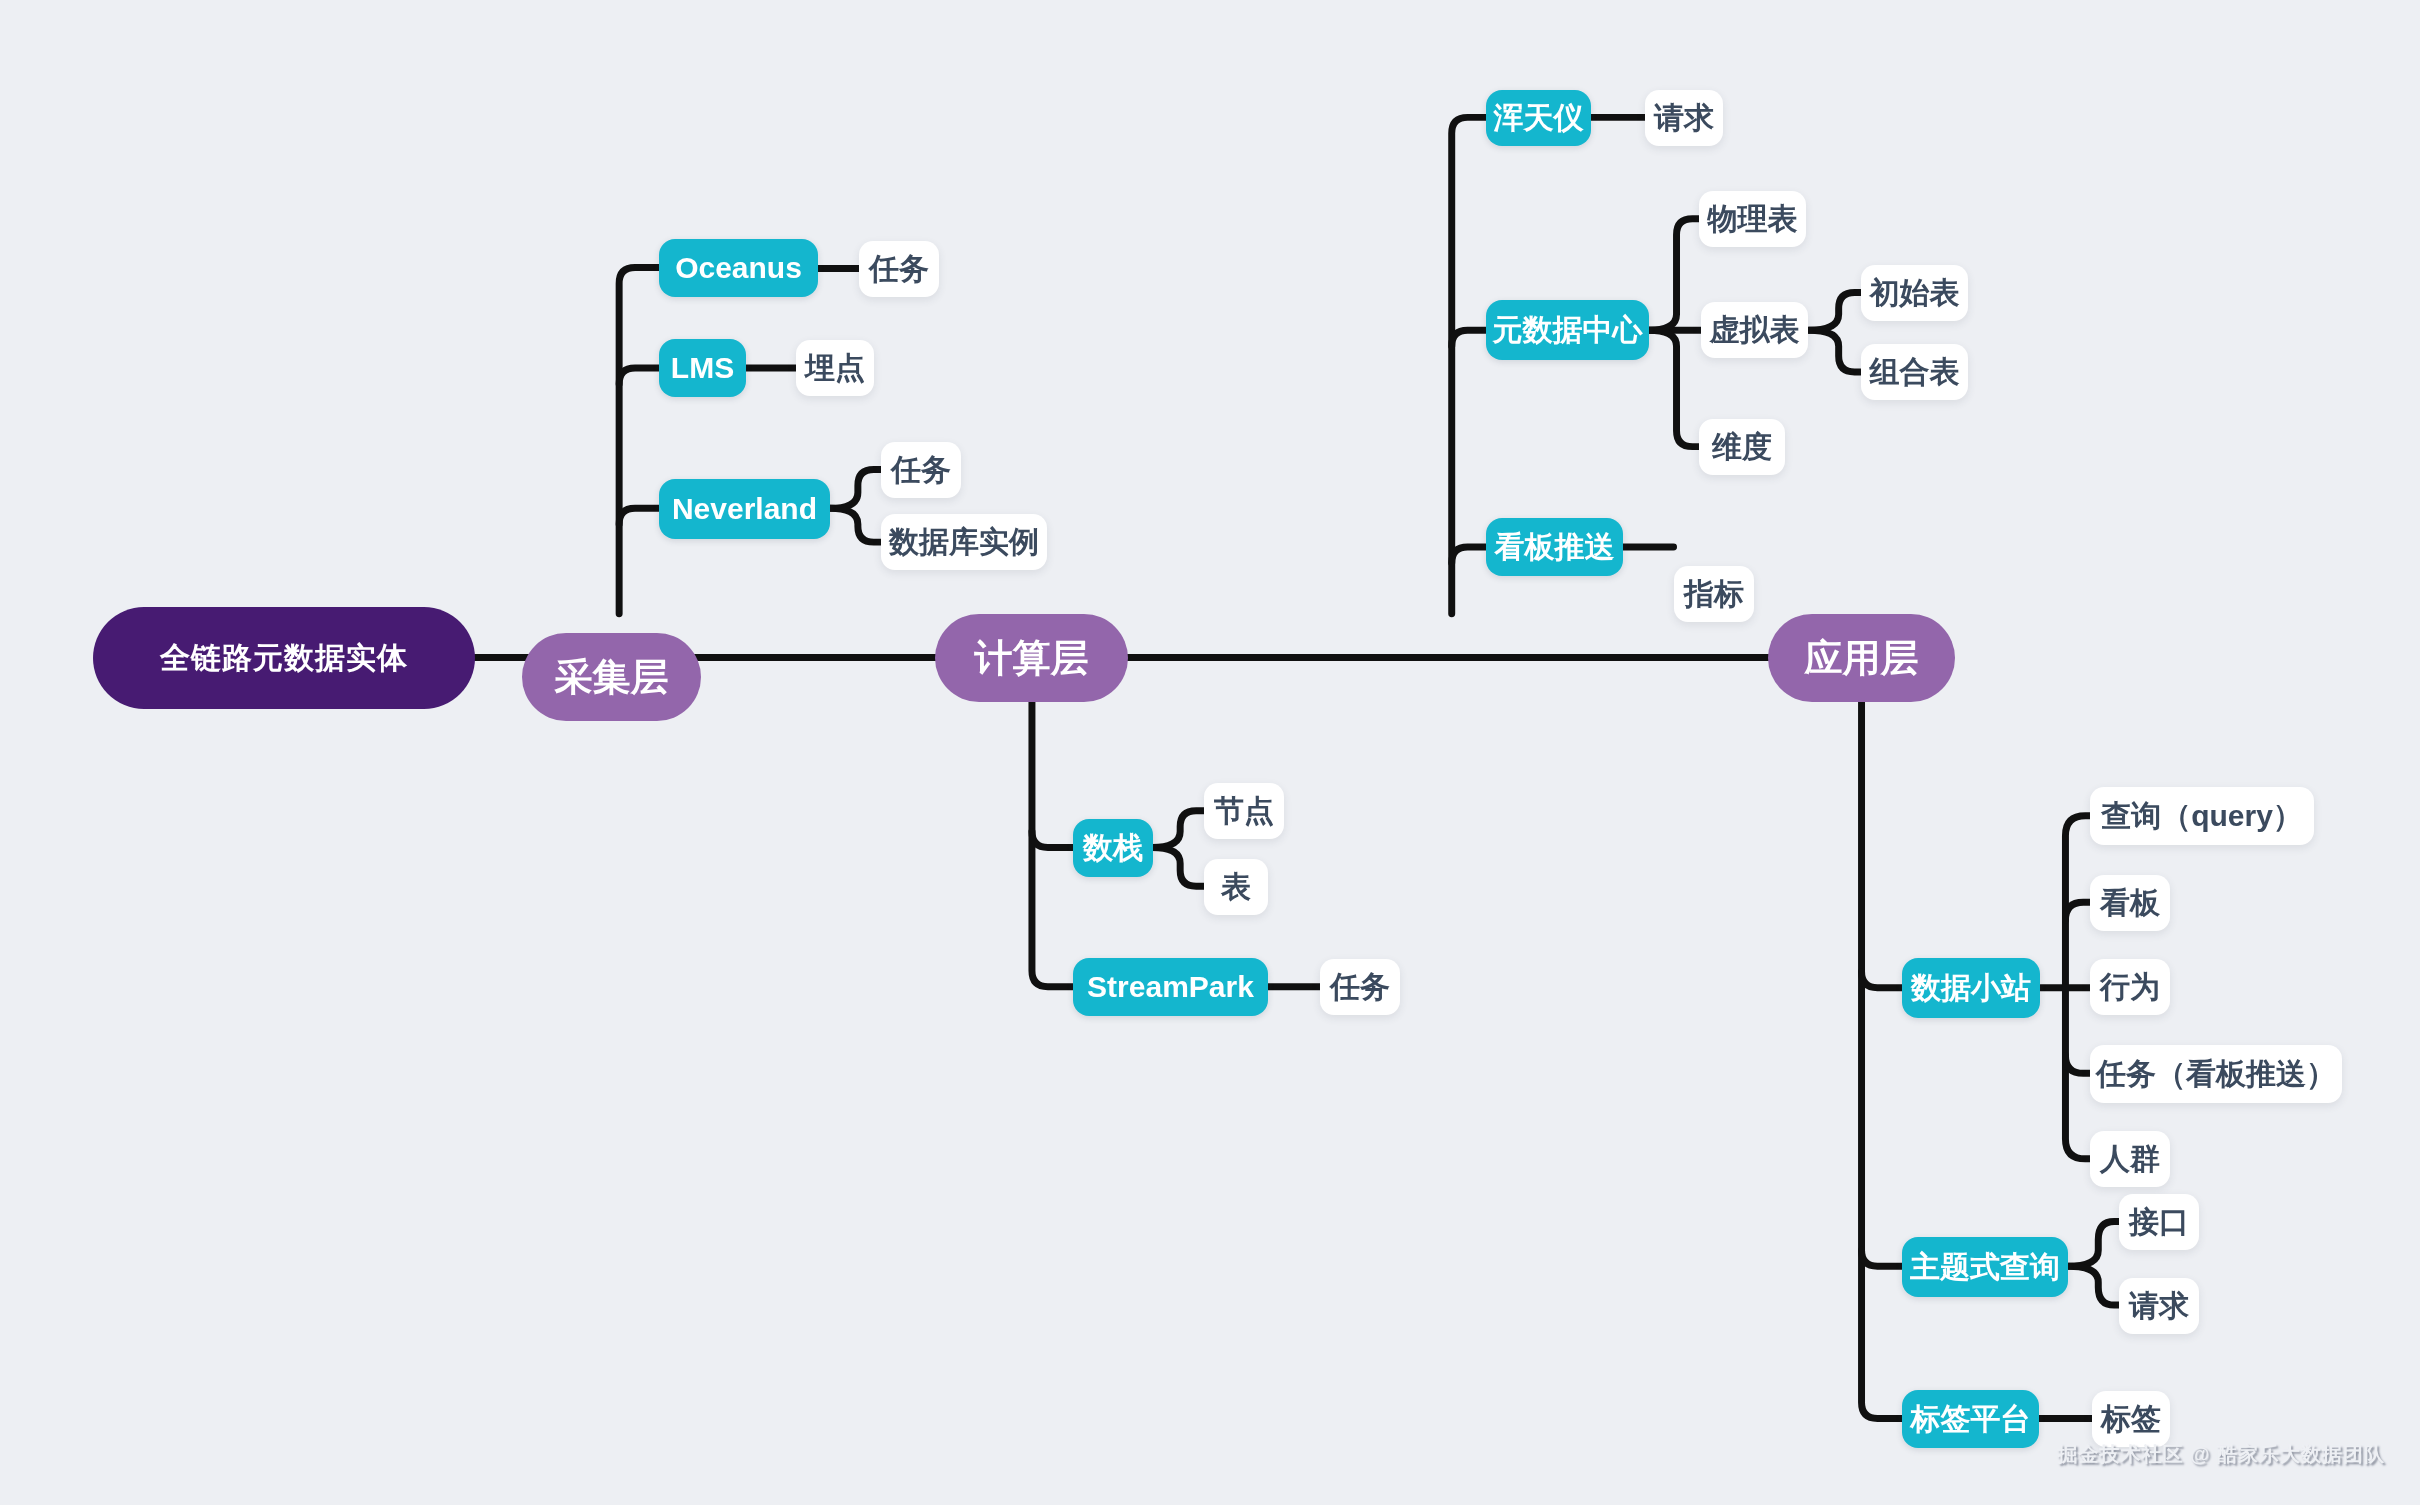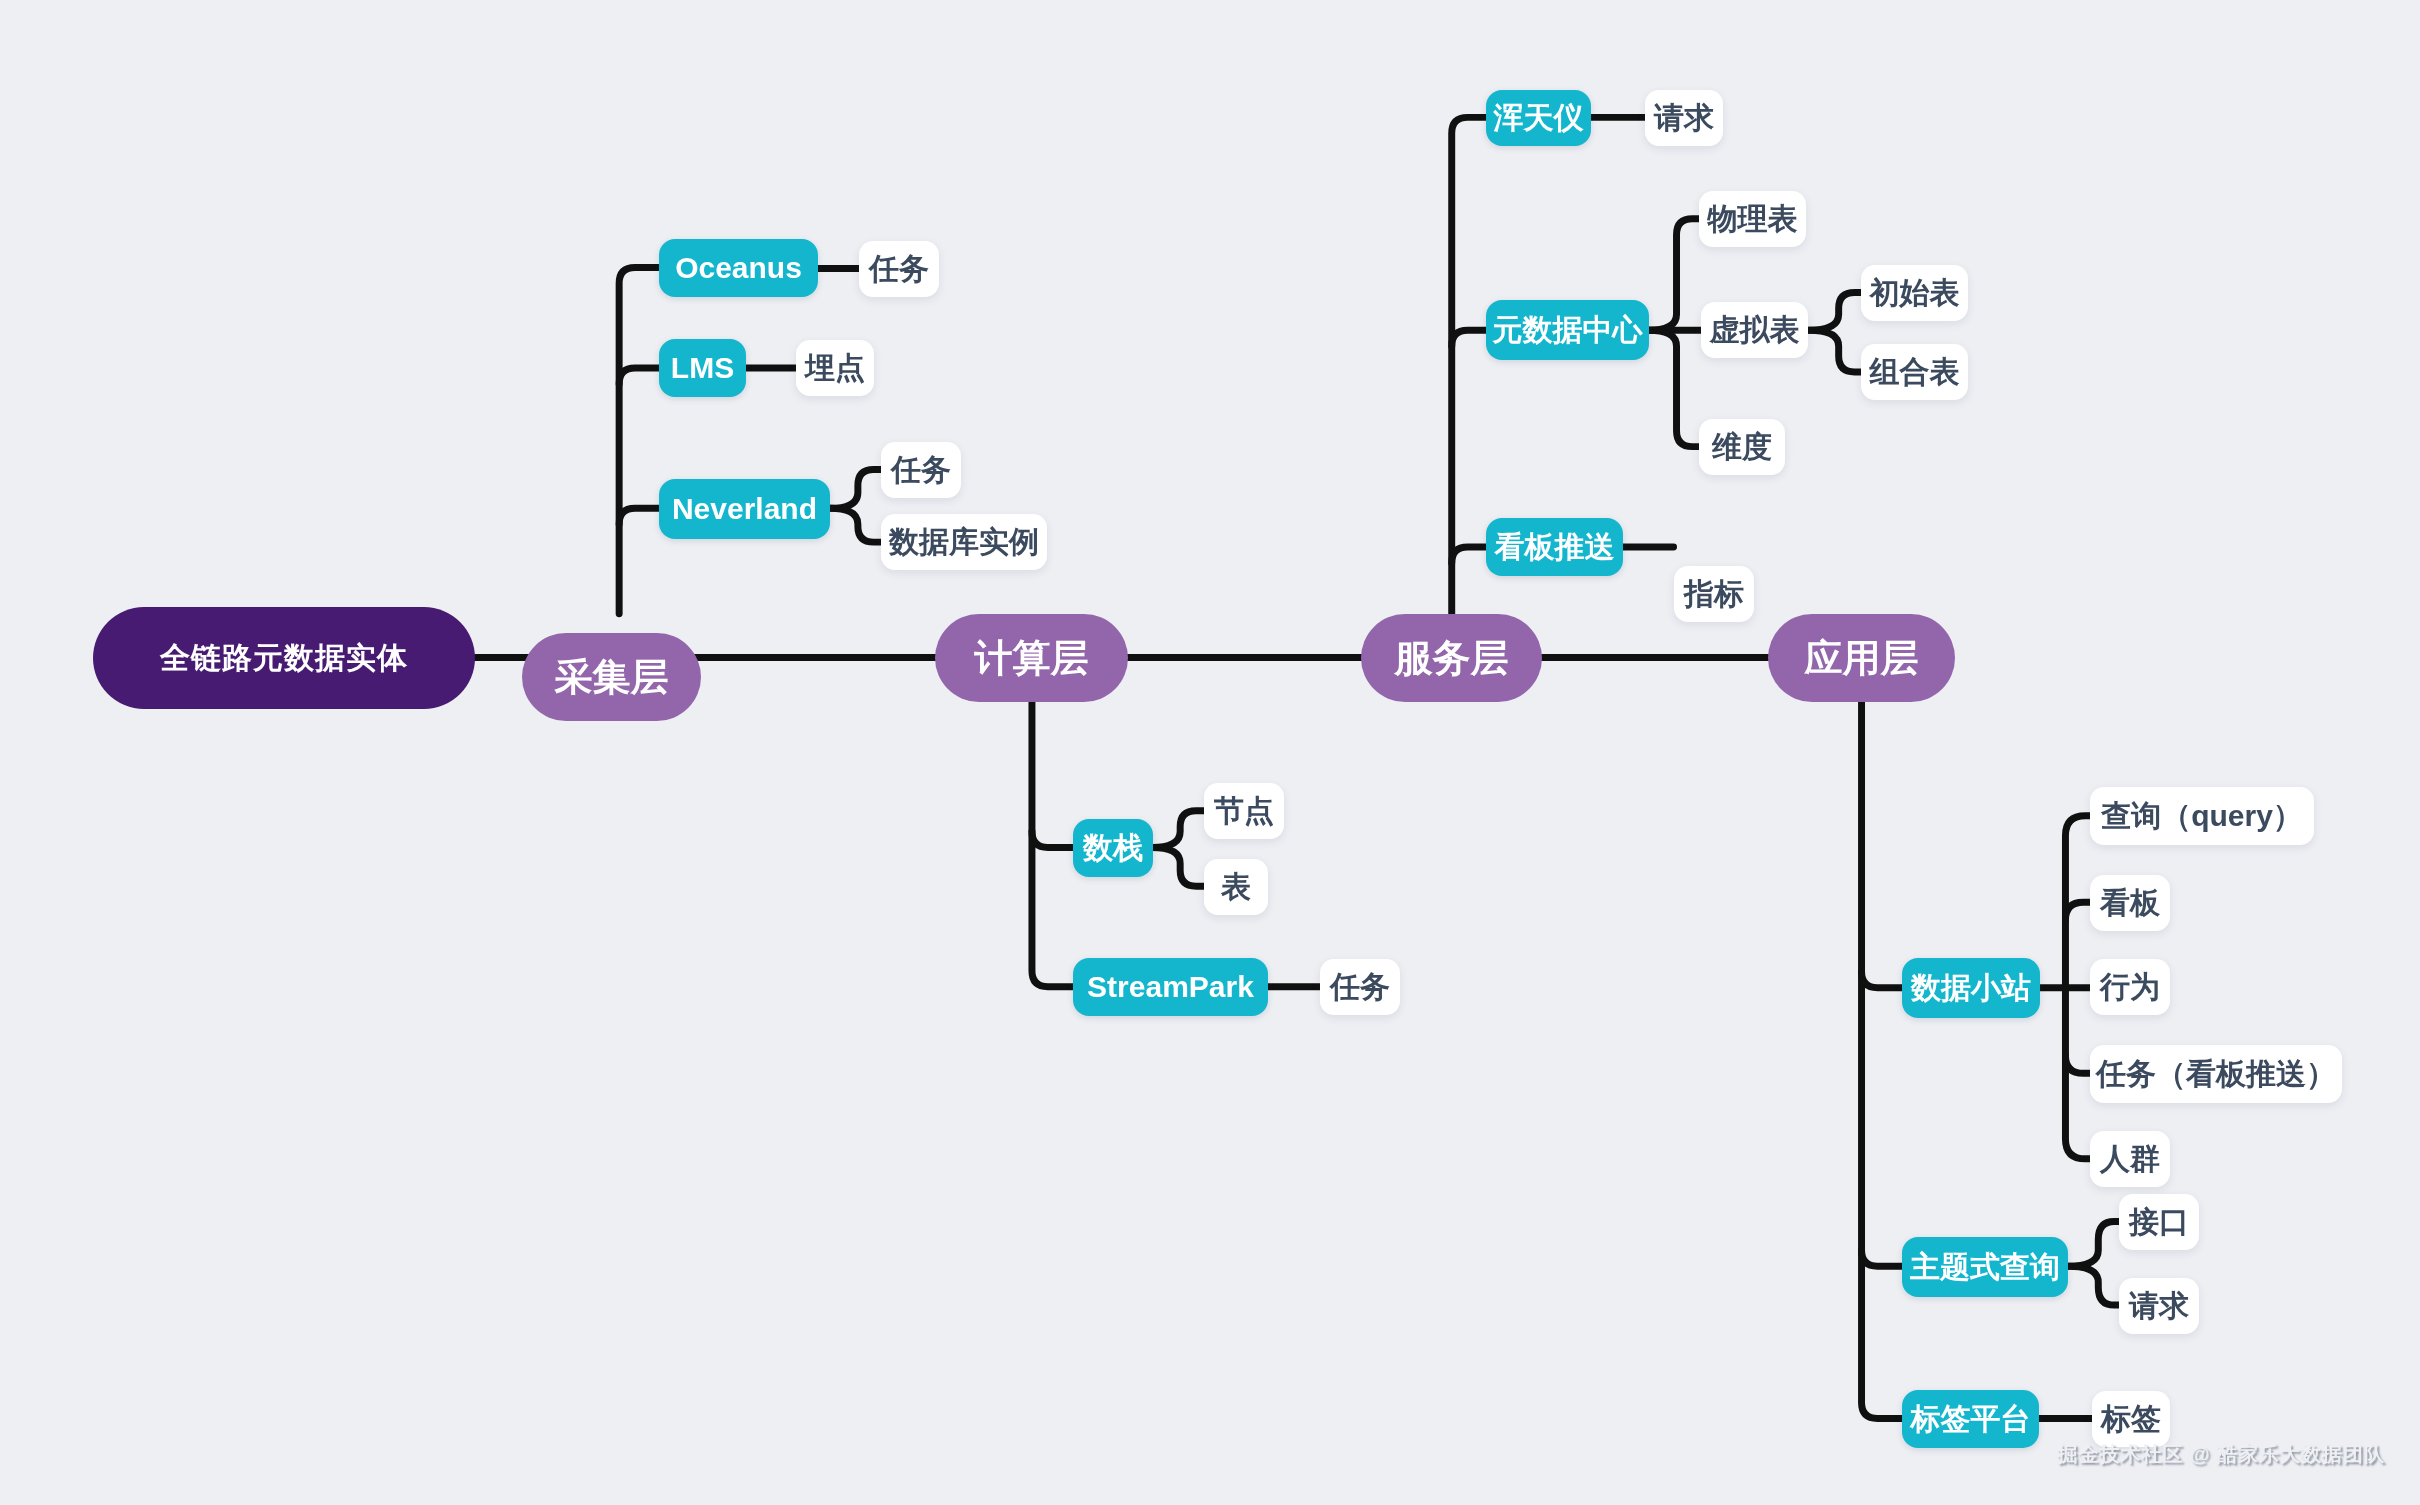--- a/index.html
+++ b/index.html
@@ -70,21 +70,20 @@
     <path d="M 2076 993 L 2076 1145 Q 2076 1165 2096 1165 L 2101 1165"></path>
     <path d="M 2076 1061 Q 2076 1079 2094 1079 L 2101 1079"></path>
     <path d="M 2079 1273 Q 2109 1273 2109 1257 L 2109 1246 Q 2109 1228 2125 1228 L 2130 1228"></path>
     <path d="M 2079 1273 Q 2109 1273 2109 1289 L 2109 1294 Q 2109 1312 2125 1312 L 2130 1312"></path>
     <path d="M 2050 1426 L 2103 1426"></path>
   </svg>
 
   <div class="node root" style="left:93px;top:607px;width:382px;height:102px;">全链路元数据实体</div>
   <div class="node layer" style="left:522px;top:633px;width:179px;height:88px;">采集层</div>
   <div class="node layer" style="left:935px;top:614px;width:193px;height:88px;">计算层</div>
-  <div class="node layer" style="left:1361px;top:614px;width:181px;height:88px;">服务层</div>
   <div class="node layer" style="left:1768px;top:614px;width:187px;height:88px;">应用层</div>
 
   <div class="node platform" style="left:659px;top:239px;width:159px;height:58px;">Oceanus</div>
   <div class="node entity" style="left:859px;top:241px;width:80px;height:56px;">任务</div>
   <div class="node platform" style="left:659px;top:339px;width:87px;height:58px;">LMS</div>
   <div class="node entity" style="left:796px;top:340px;width:78px;height:56px;">埋点</div>
   <div class="node platform" style="left:659px;top:479px;width:171px;height:60px;">Neverland</div>
   <div class="node entity" style="left:881px;top:442px;width:80px;height:56px;">任务</div>
   <div class="node entity" style="left:881px;top:514px;width:166px;height:56px;">数据库实例</div>
 

